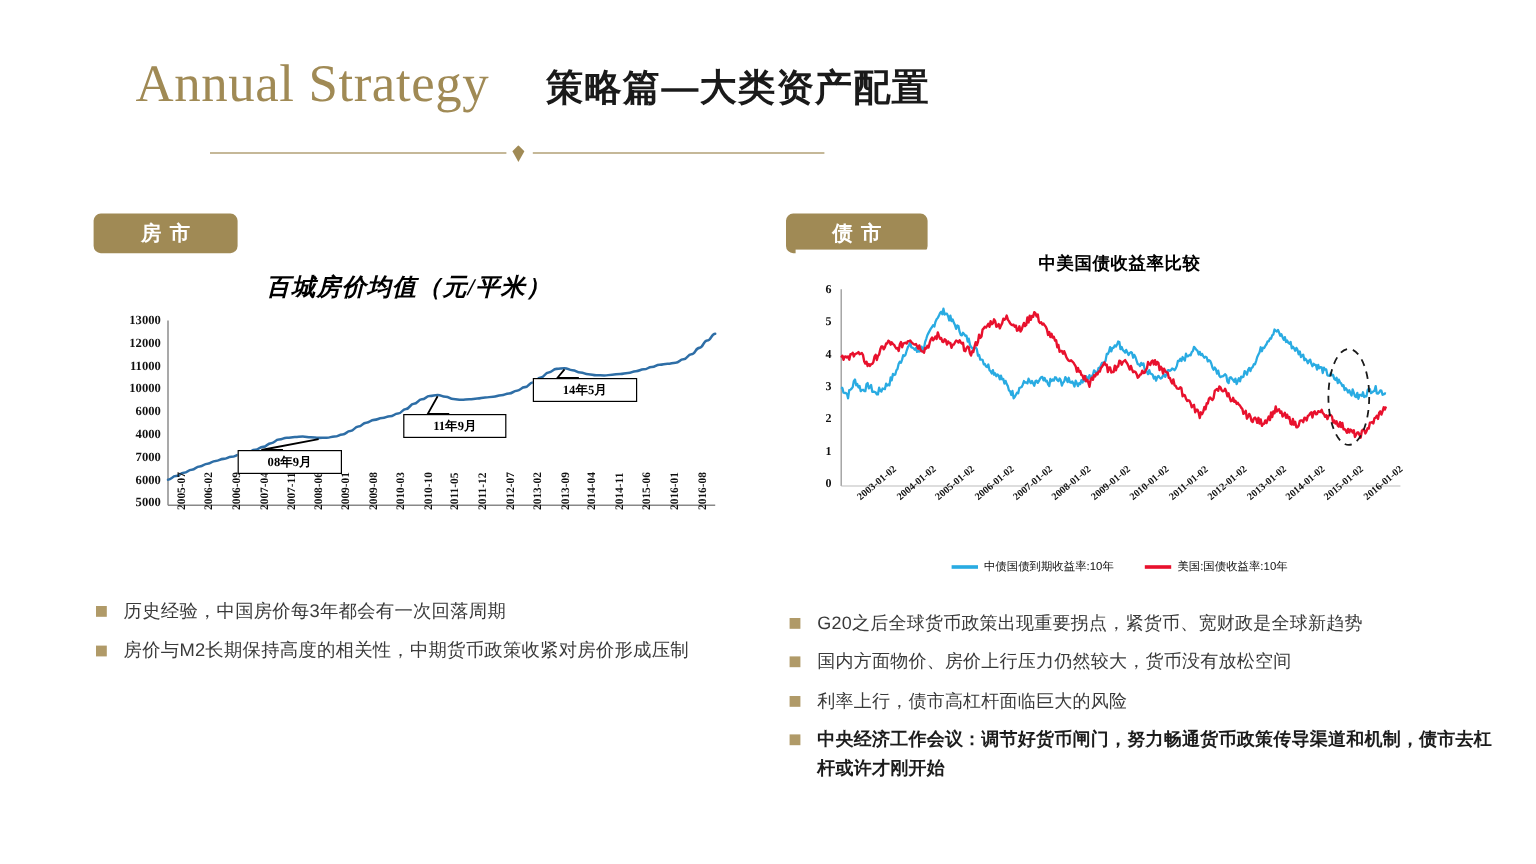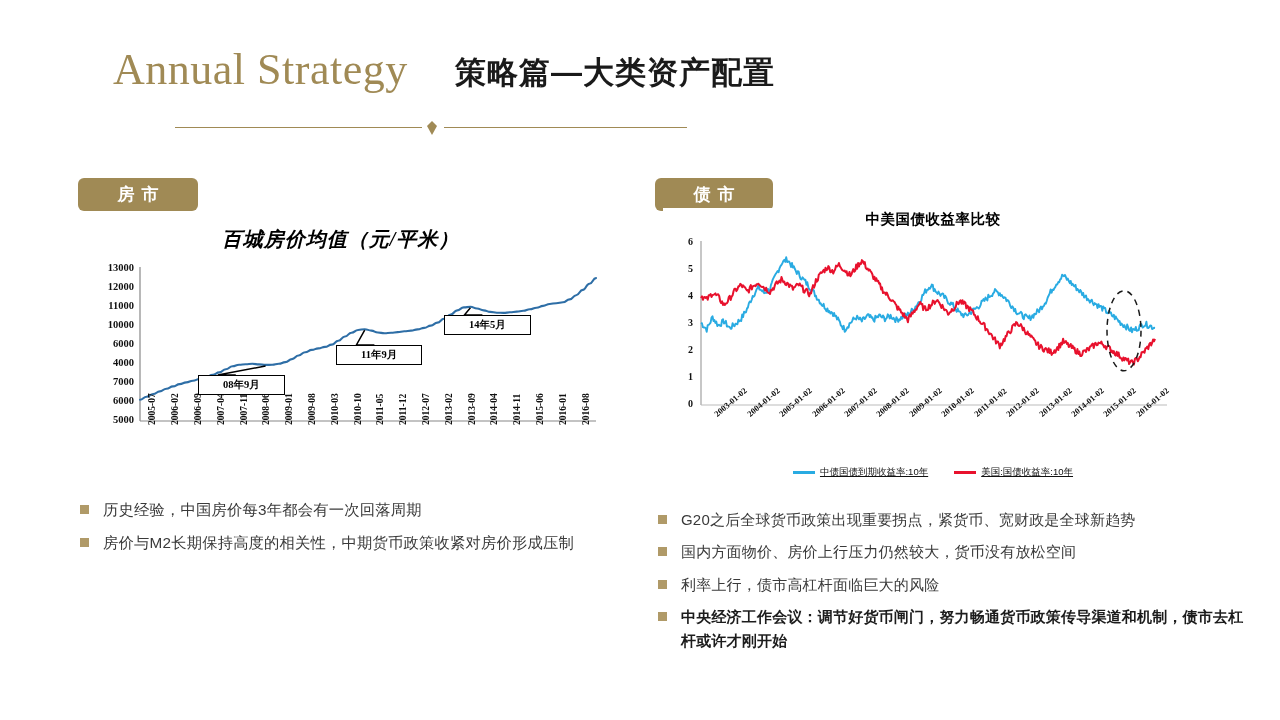--- a/index.html
+++ b/index.html
@@ -88,21 +88,21 @@
     padding: 2px 24px; white-space: nowrap;
     font-family: "Liberation Serif", "DejaVu Serif", serif;
   }
 
   .legend {
     position: absolute; display: flex; gap: 26px;
     align-items: center; justify-content: center; width: 100%;
   }
   .legend-item { display: flex; align-items: center; gap: 5px; }
   .legend-swatch { width: 22px; height: 3px; display: block; }
-  .legend-label { font-size: 9.5px; color: #111; white-space: nowrap; text-decoration: underline; }
+  .legend-label { font-size: 9.5px; color: #111; white-space: nowrap; }
 
   
   .bullets { position: absolute; }
   #bullets-house { left: 80px; top: 498px; width: 545px; }
   #bullets-bond  { left: 658px; top: 508px; width: 600px; }
 
   .bullet-row { display: flex; align-items: flex-start; margin-bottom: 8px; }
   .bullet-marker {
     width: 9px; height: 9px; background: #B09A68; flex: none;
     margin-top: 7px; margin-right: 14px;

